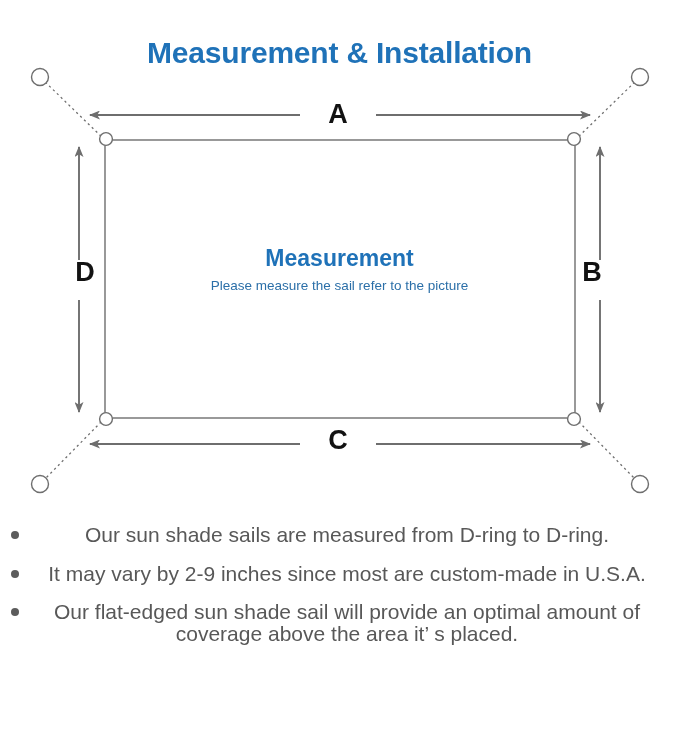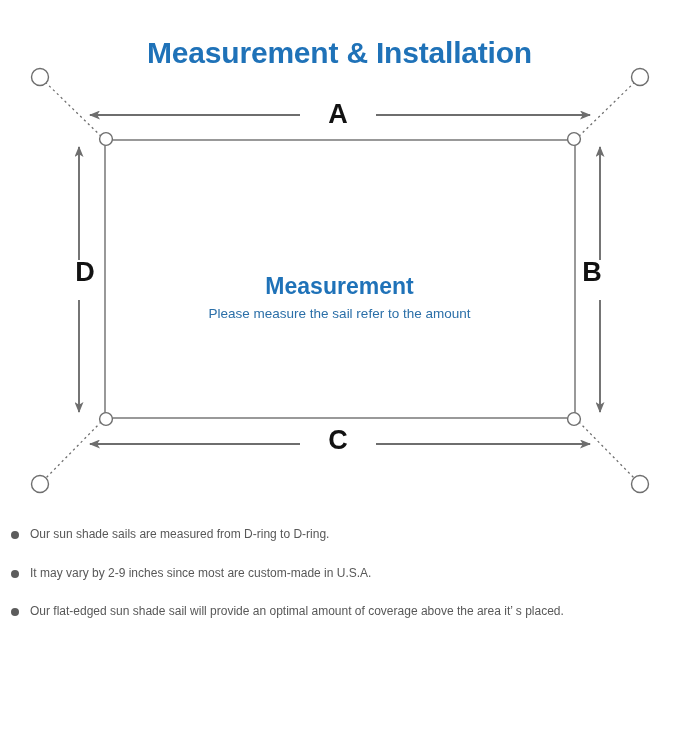--- a/index.html
+++ b/index.html
@@ -45,21 +45,20 @@
     display: block;
   }
 
   .center-label {
     position: absolute;
     left: 0;
     top: 195px;
     width: 679px;
     text-align: center;
     pointer-events: none;
-    margin-top: 28px;
   }
   .center-title {
     font-size: 23px;
     font-weight: bold;
     color: #1f72b8;
     line-height: 30px;
     display: block;
   }
   .center-sub {
     font-size: 13.5px;
@@ -88,24 +87,25 @@
     position: absolute;
     left: 0;
     top: 524px;
     width: 679px;
   }
   .note {
     position: relative;
     padding-left: 30px;
     padding-right: 15px;
     margin-bottom: 17px;
-    font-size: 12px;
+    font-size: 21px;
     line-height: 21.5px;
     color: #585858;
     font-family: "Liberation Sans", sans-serif;
+    text-align: center;
   }
   .note:last-child { margin-bottom: 0; }
   .note .bullet {
     position: absolute;
     left: 11px;
     top: 7px;
     width: 8px;
     height: 8px;
     border-radius: 50%;
     background: #5c5c5c;
@@ -154,21 +154,21 @@
 
     <line x1="79" y1="212" x2="79" y2="99" stroke="#6e6e6e" stroke-width="1.9" marker-end="url(#ah)"></line>
     <line x1="79" y1="252" x2="79" y2="364" stroke="#6e6e6e" stroke-width="1.9" marker-end="url(#ah)"></line>
 
     <line x1="600" y1="212" x2="600" y2="99" stroke="#6e6e6e" stroke-width="1.9" marker-end="url(#ah)"></line>
     <line x1="600" y1="252" x2="600" y2="364" stroke="#6e6e6e" stroke-width="1.9" marker-end="url(#ah)"></line>
   </svg>
 
   <div class="center-label">
     <span class="center-title">Measurement</span>
-    <span class="center-sub">Please measure the sail refer to the amount</span>
+    <span class="center-sub">Please measure the sail refer to the picture</span>
   </div>
 
   <div class="dim-label dim-a">A</div>
   <div class="dim-label dim-b">B</div>
   <div class="dim-label dim-c">C</div>
   <div class="dim-label dim-d">D</div>
 </div>
 
 <div class="notes">
   <div class="note">

